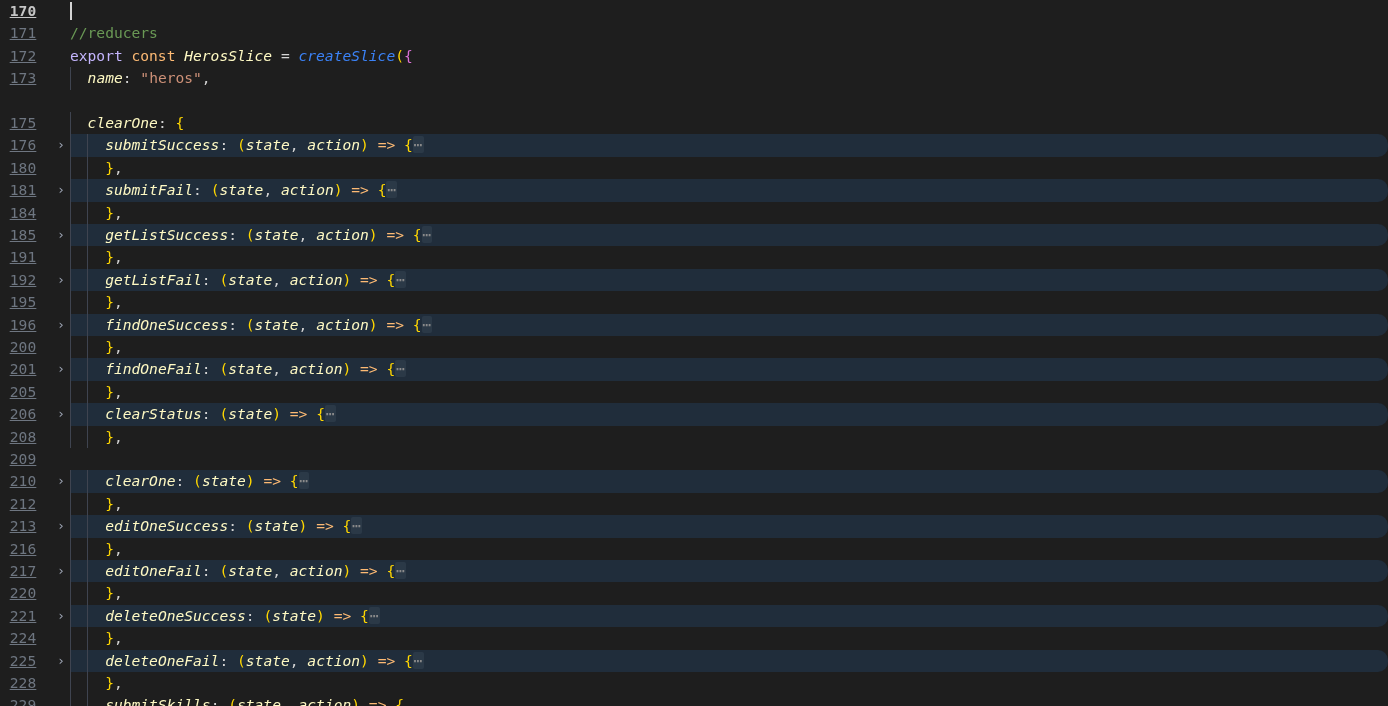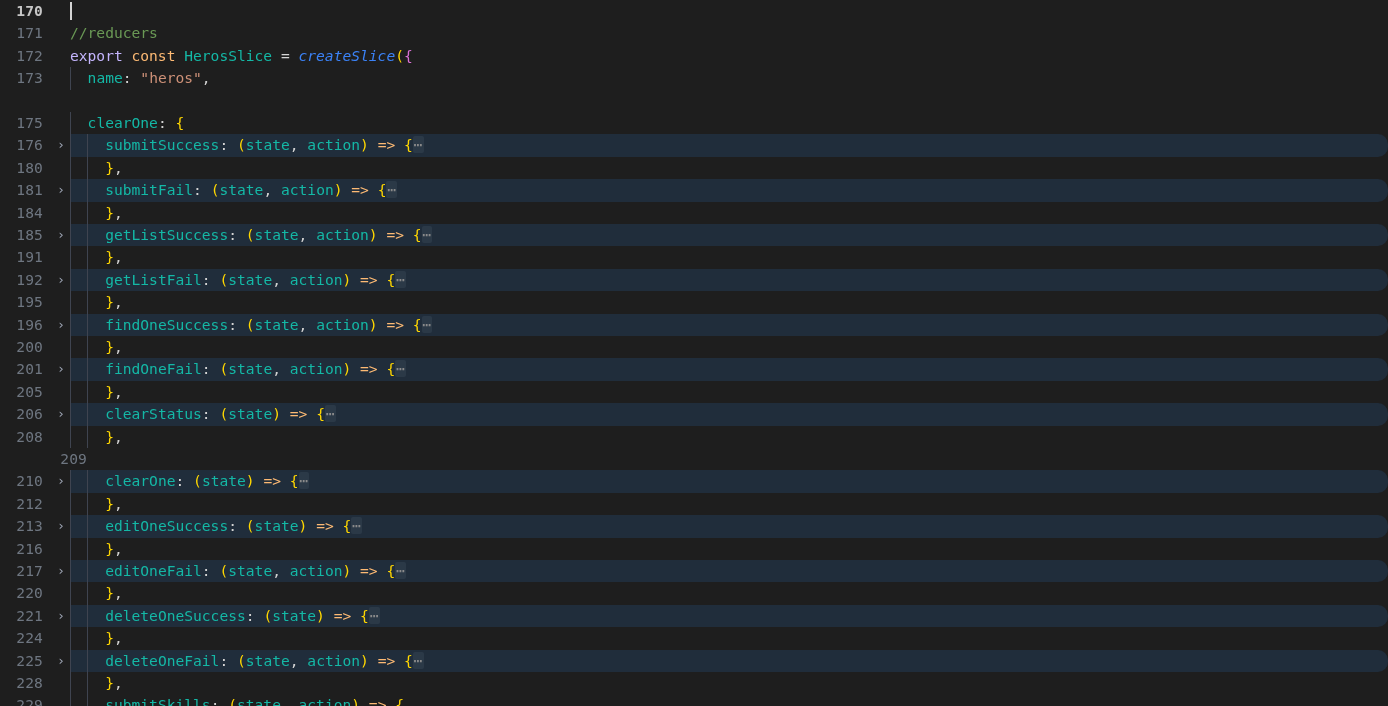--- a/index.html
+++ b/index.html
@@ -50,25 +50,26 @@
     height: 22.4px;
     background: #1e1e1e;
   }
   .row.folded-bg .gutter { background: #1e1e1e; }
 
   .lineno {
     position: absolute;
     right: 27px;
     top: 0;
     width: 40px;
-    text-align: right;
+    text-align: center;
     color: #6e7681;
     font-size: 14.6px;
     line-height: 22.4px;
     letter-spacing: 0.1px;
+    text-decoration: underline;
   }
   .row.active .lineno {
     color: #c6c6c6;
     font-weight: 600;
   }
 
   .fold-chevron {
     position: absolute;
     left: 53px;
     top: 0;
@@ -110,21 +111,21 @@
     top: 2px;
     width: 1.6px;
     height: 18px;
     background: #d4d4d4;
   }
 
   
   .t-comment  { color: #6a9955; }
   .t-keyword  { color: #c4b5fd; }  
   .t-kw2      { color: #fdba74; }  
-  .t-var      { color: #14b8a6; }  
+  .t-var      { color: #fef9c3; font-style: italic; }  
   .t-func     { color: #3b82f6; font-style: italic; }  
   .t-string   { color: #ce9178; }
   .t-plain    { color: #d4d4d4; }
   .t-b1       { color: #ffd700; }  
   .t-b2       { color: #da70d6; }  
   .t-fold-dots{ color: #8a8a8a; background: #2b3947; border-radius: 2px; padding: 0 1px; }
 </style>
 </head>
 <body>
 
@@ -141,21 +142,21 @@
     <div class="row folded-bg" style="top: 224px; position: absolute; left: 0px; right: 0px;"><div class="gutter"><div class="lineno">185</div><div class="fold-chevron">›</div></div><div class="iguide g0"></div><div class="iguide g1"></div><div class="code"><span class="t-plain"> </span><span class="t-plain"> </span><span class="t-plain"> </span><span class="t-plain"> </span><span class="t-var">getListSuccess</span><span class="t-plain">:</span><span class="t-plain"> </span><span class="t-b1">(</span><span class="t-var">state</span><span class="t-plain">,</span><span class="t-plain"> </span><span class="t-var">action</span><span class="t-b1">)</span><span class="t-plain"> </span><span class="t-kw2">=&gt;</span><span class="t-plain"> </span><span class="t-b1">{</span><span class="t-fold-dots">⋯</span></div></div>
     <div class="row" style="top: 246.4px; position: absolute; left: 0px; right: 0px;"><div class="gutter"><div class="lineno">191</div></div><div class="iguide g0"></div><div class="iguide g1"></div><div class="code"><span class="t-plain"> </span><span class="t-plain"> </span><span class="t-plain"> </span><span class="t-plain"> </span><span class="t-b1">}</span><span class="t-plain">,</span></div></div>
     <div class="row folded-bg" style="top: 268.8px; position: absolute; left: 0px; right: 0px;"><div class="gutter"><div class="lineno">192</div><div class="fold-chevron">›</div></div><div class="iguide g0"></div><div class="iguide g1"></div><div class="code"><span class="t-plain"> </span><span class="t-plain"> </span><span class="t-plain"> </span><span class="t-plain"> </span><span class="t-var">getListFail</span><span class="t-plain">:</span><span class="t-plain"> </span><span class="t-b1">(</span><span class="t-var">state</span><span class="t-plain">,</span><span class="t-plain"> </span><span class="t-var">action</span><span class="t-b1">)</span><span class="t-plain"> </span><span class="t-kw2">=&gt;</span><span class="t-plain"> </span><span class="t-b1">{</span><span class="t-fold-dots">⋯</span></div></div>
     <div class="row" style="top: 291.2px; position: absolute; left: 0px; right: 0px;"><div class="gutter"><div class="lineno">195</div></div><div class="iguide g0"></div><div class="iguide g1"></div><div class="code"><span class="t-plain"> </span><span class="t-plain"> </span><span class="t-plain"> </span><span class="t-plain"> </span><span class="t-b1">}</span><span class="t-plain">,</span></div></div>
     <div class="row folded-bg" style="top: 313.6px; position: absolute; left: 0px; right: 0px;"><div class="gutter"><div class="lineno">196</div><div class="fold-chevron">›</div></div><div class="iguide g0"></div><div class="iguide g1"></div><div class="code"><span class="t-plain"> </span><span class="t-plain"> </span><span class="t-plain"> </span><span class="t-plain"> </span><span class="t-var">findOneSuccess</span><span class="t-plain">:</span><span class="t-plain"> </span><span class="t-b1">(</span><span class="t-var">state</span><span class="t-plain">,</span><span class="t-plain"> </span><span class="t-var">action</span><span class="t-b1">)</span><span class="t-plain"> </span><span class="t-kw2">=&gt;</span><span class="t-plain"> </span><span class="t-b1">{</span><span class="t-fold-dots">⋯</span></div></div>
     <div class="row" style="top: 336px; position: absolute; left: 0px; right: 0px;"><div class="gutter"><div class="lineno">200</div></div><div class="iguide g0"></div><div class="iguide g1"></div><div class="code"><span class="t-plain"> </span><span class="t-plain"> </span><span class="t-plain"> </span><span class="t-plain"> </span><span class="t-b1">}</span><span class="t-plain">,</span></div></div>
     <div class="row folded-bg" style="top: 358.4px; position: absolute; left: 0px; right: 0px;"><div class="gutter"><div class="lineno">201</div><div class="fold-chevron">›</div></div><div class="iguide g0"></div><div class="iguide g1"></div><div class="code"><span class="t-plain"> </span><span class="t-plain"> </span><span class="t-plain"> </span><span class="t-plain"> </span><span class="t-var">findOneFail</span><span class="t-plain">:</span><span class="t-plain"> </span><span class="t-b1">(</span><span class="t-var">state</span><span class="t-plain">,</span><span class="t-plain"> </span><span class="t-var">action</span><span class="t-b1">)</span><span class="t-plain"> </span><span class="t-kw2">=&gt;</span><span class="t-plain"> </span><span class="t-b1">{</span><span class="t-fold-dots">⋯</span></div></div>
     <div class="row" style="top: 380.8px; position: absolute; left: 0px; right: 0px;"><div class="gutter"><div class="lineno">205</div></div><div class="iguide g0"></div><div class="iguide g1"></div><div class="code"><span class="t-plain"> </span><span class="t-plain"> </span><span class="t-plain"> </span><span class="t-plain"> </span><span class="t-b1">}</span><span class="t-plain">,</span></div></div>
     <div class="row folded-bg" style="top: 403.2px; position: absolute; left: 0px; right: 0px;"><div class="gutter"><div class="lineno">206</div><div class="fold-chevron">›</div></div><div class="iguide g0"></div><div class="iguide g1"></div><div class="code"><span class="t-plain"> </span><span class="t-plain"> </span><span class="t-plain"> </span><span class="t-plain"> </span><span class="t-var">clearStatus</span><span class="t-plain">:</span><span class="t-plain"> </span><span class="t-b1">(</span><span class="t-var">state</span><span class="t-b1">)</span><span class="t-plain"> </span><span class="t-kw2">=&gt;</span><span class="t-plain"> </span><span class="t-b1">{</span><span class="t-fold-dots">⋯</span></div></div>
     <div class="row" style="top: 425.6px; position: absolute; left: 0px; right: 0px;"><div class="gutter"><div class="lineno">208</div></div><div class="iguide g0"></div><div class="iguide g1"></div><div class="code"><span class="t-plain"> </span><span class="t-plain"> </span><span class="t-plain"> </span><span class="t-plain"> </span><span class="t-b1">}</span><span class="t-plain">,</span></div></div>
-    <div class="row" style="top: 448px; position: absolute; left: 0px; right: 0px; margin-left: 44px;"><div class="gutter"><div class="lineno">209</div></div><div class="code"></div></div>
+    <div class="row" style="top: 448px; position: absolute; left: 0px; right: 0px;"><div class="gutter"><div class="lineno">209</div></div><div class="code"></div></div>
     <div class="row folded-bg" style="top: 470.4px; position: absolute; left: 0px; right: 0px;"><div class="gutter"><div class="lineno">210</div><div class="fold-chevron">›</div></div><div class="iguide g0"></div><div class="iguide g1"></div><div class="code"><span class="t-plain"> </span><span class="t-plain"> </span><span class="t-plain"> </span><span class="t-plain"> </span><span class="t-var">clearOne</span><span class="t-plain">:</span><span class="t-plain"> </span><span class="t-b1">(</span><span class="t-var">state</span><span class="t-b1">)</span><span class="t-plain"> </span><span class="t-kw2">=&gt;</span><span class="t-plain"> </span><span class="t-b1">{</span><span class="t-fold-dots">⋯</span></div></div>
     <div class="row" style="top: 492.8px; position: absolute; left: 0px; right: 0px;"><div class="gutter"><div class="lineno">212</div></div><div class="iguide g0"></div><div class="iguide g1"></div><div class="code"><span class="t-plain"> </span><span class="t-plain"> </span><span class="t-plain"> </span><span class="t-plain"> </span><span class="t-b1">}</span><span class="t-plain">,</span></div></div>
     <div class="row folded-bg" style="top: 515.2px; position: absolute; left: 0px; right: 0px;"><div class="gutter"><div class="lineno">213</div><div class="fold-chevron">›</div></div><div class="iguide g0"></div><div class="iguide g1"></div><div class="code"><span class="t-plain"> </span><span class="t-plain"> </span><span class="t-plain"> </span><span class="t-plain"> </span><span class="t-var">editOneSuccess</span><span class="t-plain">:</span><span class="t-plain"> </span><span class="t-b1">(</span><span class="t-var">state</span><span class="t-b1">)</span><span class="t-plain"> </span><span class="t-kw2">=&gt;</span><span class="t-plain"> </span><span class="t-b1">{</span><span class="t-fold-dots">⋯</span></div></div>
     <div class="row" style="top: 537.6px; position: absolute; left: 0px; right: 0px;"><div class="gutter"><div class="lineno">216</div></div><div class="iguide g0"></div><div class="iguide g1"></div><div class="code"><span class="t-plain"> </span><span class="t-plain"> </span><span class="t-plain"> </span><span class="t-plain"> </span><span class="t-b1">}</span><span class="t-plain">,</span></div></div>
     <div class="row folded-bg" style="top: 560px; position: absolute; left: 0px; right: 0px;"><div class="gutter"><div class="lineno">217</div><div class="fold-chevron">›</div></div><div class="iguide g0"></div><div class="iguide g1"></div><div class="code"><span class="t-plain"> </span><span class="t-plain"> </span><span class="t-plain"> </span><span class="t-plain"> </span><span class="t-var">editOneFail</span><span class="t-plain">:</span><span class="t-plain"> </span><span class="t-b1">(</span><span class="t-var">state</span><span class="t-plain">,</span><span class="t-plain"> </span><span class="t-var">action</span><span class="t-b1">)</span><span class="t-plain"> </span><span class="t-kw2">=&gt;</span><span class="t-plain"> </span><span class="t-b1">{</span><span class="t-fold-dots">⋯</span></div></div>
     <div class="row" style="top: 582.4px; position: absolute; left: 0px; right: 0px;"><div class="gutter"><div class="lineno">220</div></div><div class="iguide g0"></div><div class="iguide g1"></div><div class="code"><span class="t-plain"> </span><span class="t-plain"> </span><span class="t-plain"> </span><span class="t-plain"> </span><span class="t-b1">}</span><span class="t-plain">,</span></div></div>
     <div class="row folded-bg" style="top: 604.8px; position: absolute; left: 0px; right: 0px;"><div class="gutter"><div class="lineno">221</div><div class="fold-chevron">›</div></div><div class="iguide g0"></div><div class="iguide g1"></div><div class="code"><span class="t-plain"> </span><span class="t-plain"> </span><span class="t-plain"> </span><span class="t-plain"> </span><span class="t-var">deleteOneSuccess</span><span class="t-plain">:</span><span class="t-plain"> </span><span class="t-b1">(</span><span class="t-var">state</span><span class="t-b1">)</span><span class="t-plain"> </span><span class="t-kw2">=&gt;</span><span class="t-plain"> </span><span class="t-b1">{</span><span class="t-fold-dots">⋯</span></div></div>
     <div class="row" style="top: 627.2px; position: absolute; left: 0px; right: 0px;"><div class="gutter"><div class="lineno">224</div></div><div class="iguide g0"></div><div class="iguide g1"></div><div class="code"><span class="t-plain"> </span><span class="t-plain"> </span><span class="t-plain"> </span><span class="t-plain"> </span><span class="t-b1">}</span><span class="t-plain">,</span></div></div>
     <div class="row folded-bg" style="top: 649.6px; position: absolute; left: 0px; right: 0px;"><div class="gutter"><div class="lineno">225</div><div class="fold-chevron">›</div></div><div class="iguide g0"></div><div class="iguide g1"></div><div class="code"><span class="t-plain"> </span><span class="t-plain"> </span><span class="t-plain"> </span><span class="t-plain"> </span><span class="t-var">deleteOneFail</span><span class="t-plain">:</span><span class="t-plain"> </span><span class="t-b1">(</span><span class="t-var">state</span><span class="t-plain">,</span><span class="t-plain"> </span><span class="t-var">action</span><span class="t-b1">)</span><span class="t-plain"> </span><span class="t-kw2">=&gt;</span><span class="t-plain"> </span><span class="t-b1">{</span><span class="t-fold-dots">⋯</span></div></div>
     <div class="row" style="top: 672px; position: absolute; left: 0px; right: 0px;"><div class="gutter"><div class="lineno">228</div></div><div class="iguide g0"></div><div class="iguide g1"></div><div class="code"><span class="t-plain"> </span><span class="t-plain"> </span><span class="t-plain"> </span><span class="t-plain"> </span><span class="t-b1">}</span><span class="t-plain">,</span></div></div>

